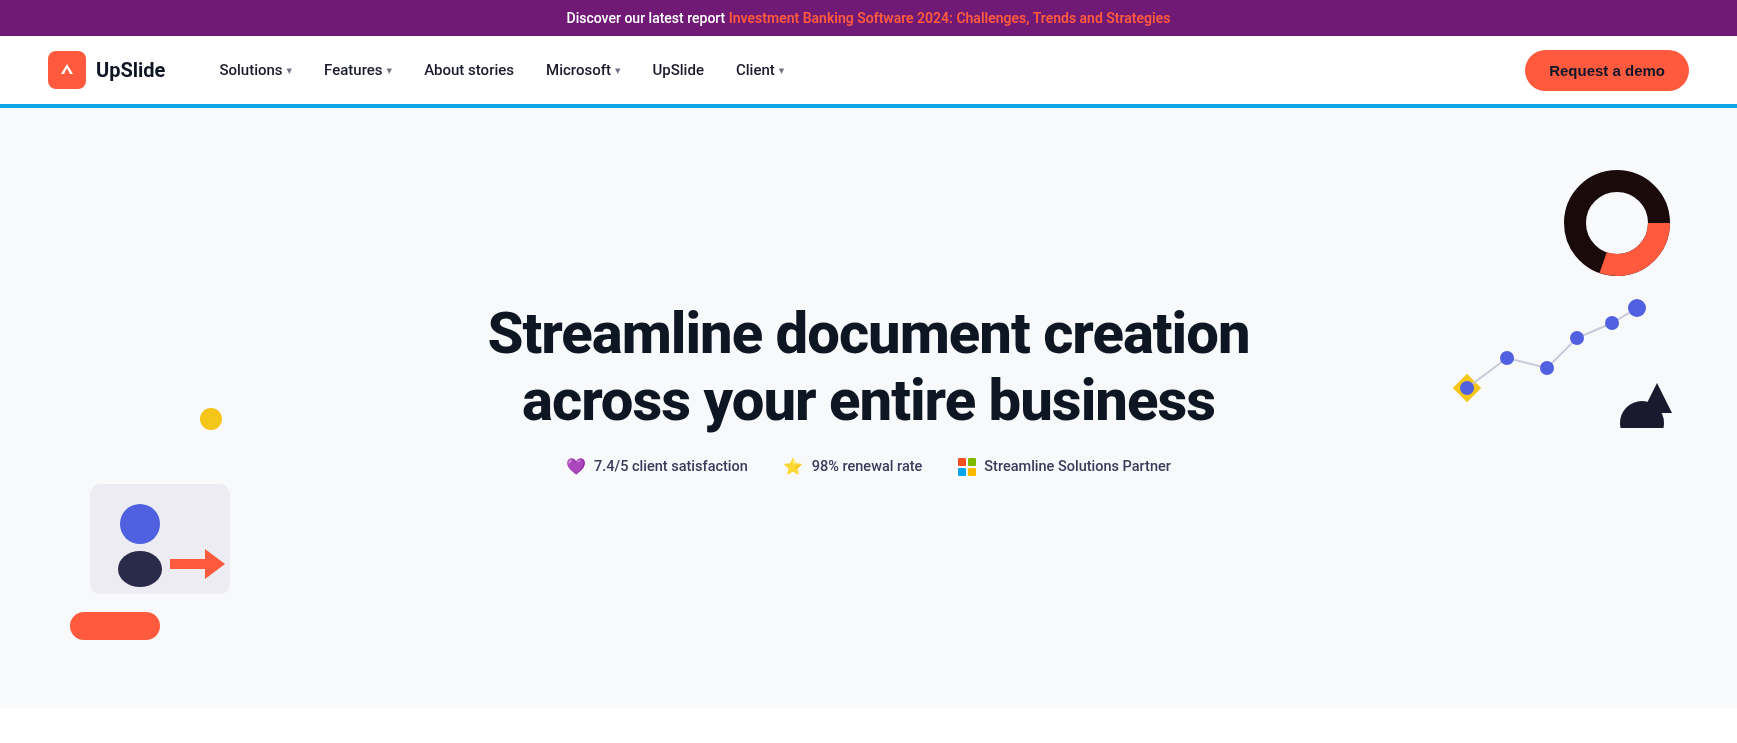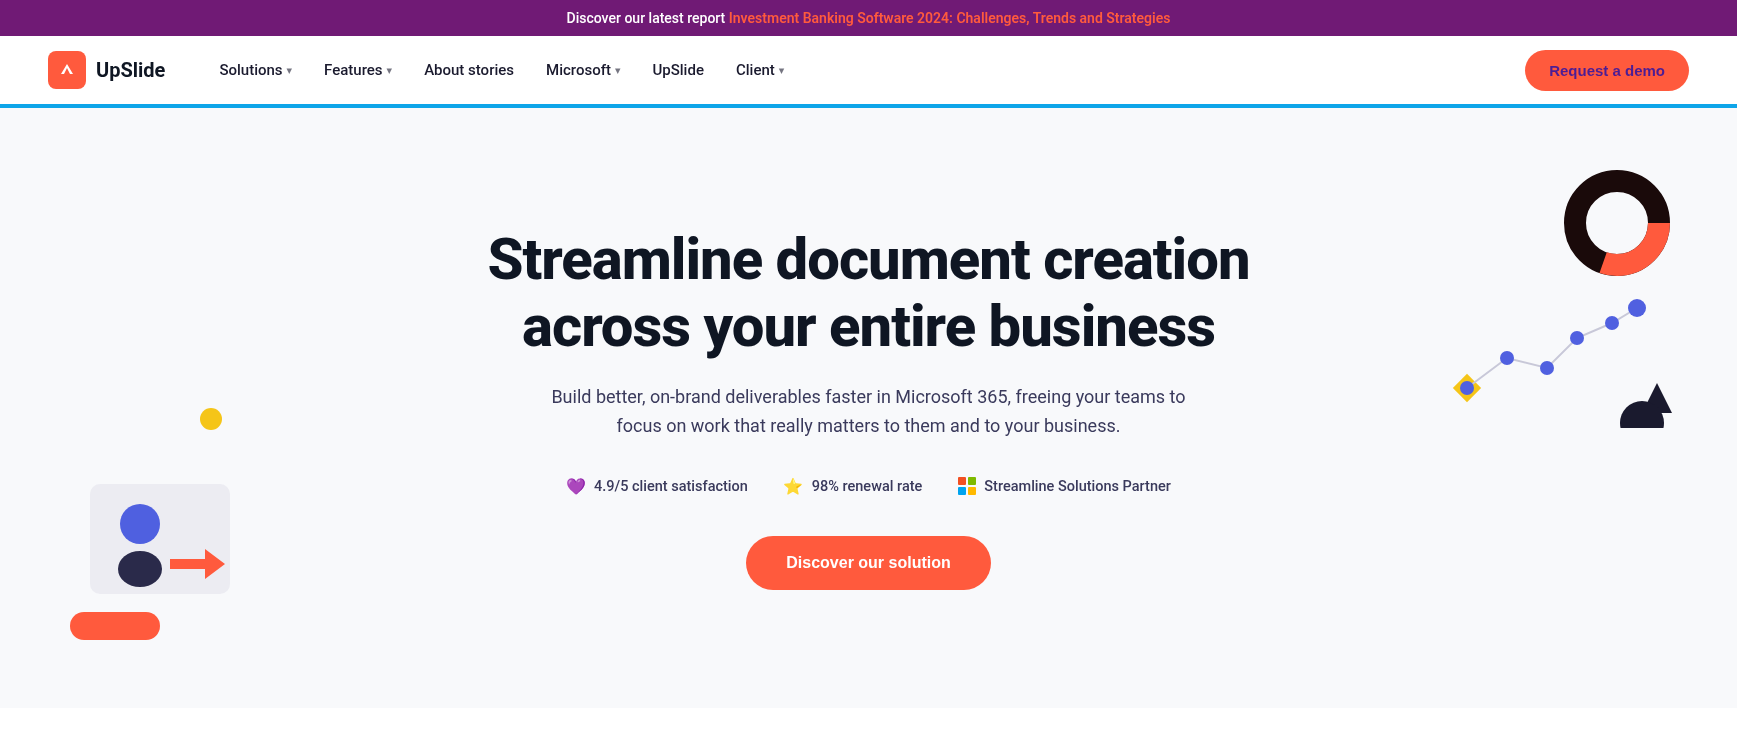--- a/index.html
+++ b/index.html
@@ -71,21 +71,21 @@
       border-radius: 6px;
       transition: background 0.15s;
       white-space: nowrap;
     }
     .nav-item .chevron {
       font-size: 11px;
       opacity: 0.6;
     }
     .nav-cta {
       background: #ff5a3d;
-      color: #4c1d95;
+      color: #0f172a;
       border: none;
       padding: 12px 24px;
       border-radius: 50px;
       font-size: 15px;
       font-weight: 600;
       cursor: pointer;
       white-space: nowrap;
       transition: background 0.15s;
     }
 
@@ -293,37 +293,35 @@
       <circle cx="180" cy="140" r="9" fill="#5060e0"></circle>
 
       <polygon points="185,245 200,215 215,245" fill="#1a1a2e"></polygon>
 
       <circle cx="185" cy="255" r="22" fill="#1a1a2e"></circle>
     </svg>
   </div>
 
   <div class="hero-content">
     <h1 class="hero-title">Streamline document creation across your entire business</h1>
-    <p class="hero-subtitle">Build better, on-brand deliverables faster in Microsoft 365, freeing your teams to focus on work that really matters to them and to your business.</p>
 
     <div class="hero-badges">
       <div class="badge">
         <span class="badge-icon">💜</span>
-        <span>4.9/5 client satisfaction</span>
+        <span>7.4/5 client satisfaction</span>
       </div>
       <div class="badge">
         <span class="badge-icon">⭐</span>
         <span>98% renewal rate</span>
       </div>
       <div class="badge">
         <div class="ms-grid">
           <span class="ms-r"></span>
           <span class="ms-g"></span>
           <span class="ms-b"></span>
           <span class="ms-y"></span>
         </div>
         <span>Streamline Solutions Partner</span>
       </div>
     </div>
 
-    <button class="hero-cta">Discover our solution</button>
   </div>
 </section>
 
 </body></html>

